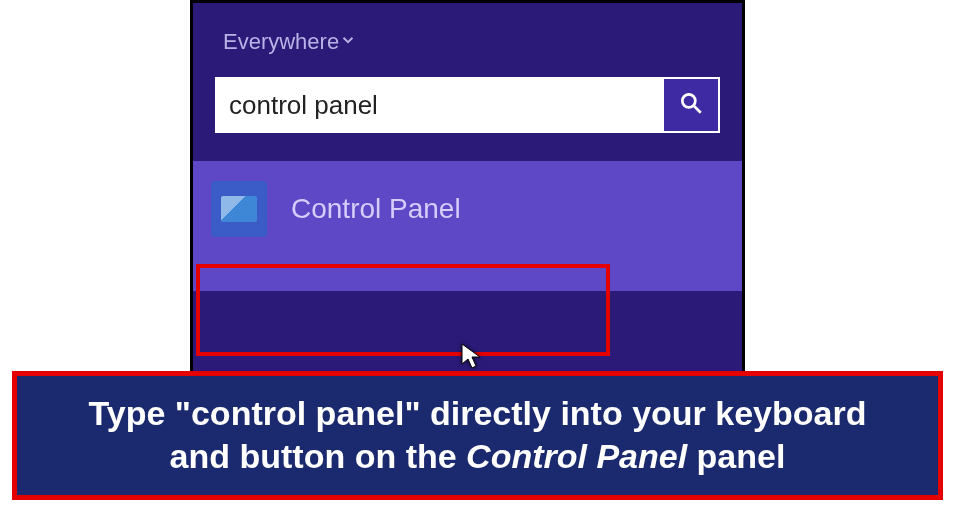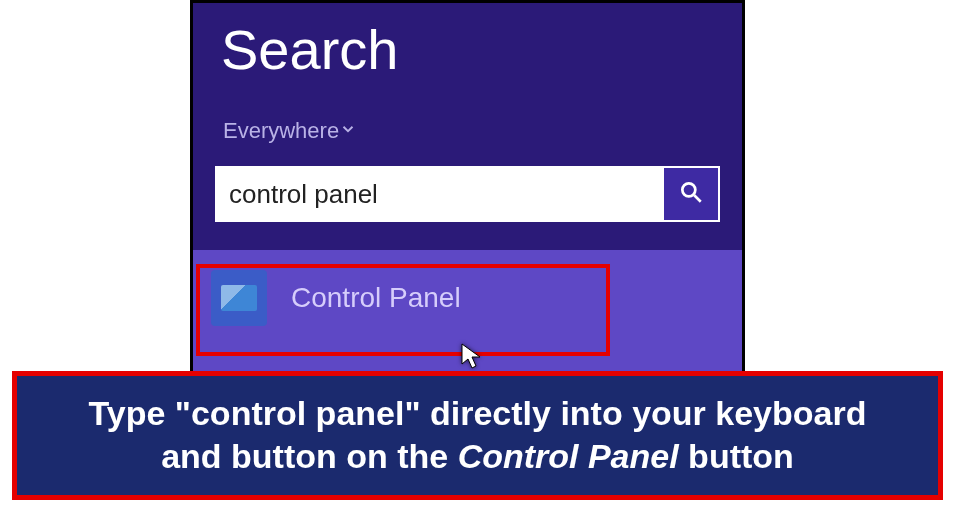--- a/index.html
+++ b/index.html
@@ -127,21 +127,20 @@
     font-size: 34px;
     font-weight: 700;
     line-height: 1.25;
   }
   .instruction-banner em { font-style: italic; font-weight: 700; }
 </style>
 </head>
 <body>
 
 <div class="search-panel">
-  <div class="search-title">Search</div>
 
   <div class="scope-row">
     <span>Everywhere</span>
     <span class="chev">
       <svg viewBox="0 0 24 24" width="18" height="18">
           <path d="M6 9l6 6 6-6" fill="none" stroke="#b9b2e6" stroke-width="2.5"></path>
         </svg>
     </span>
   </div>
 
@@ -169,15 +168,15 @@
 
 <div class="cursor">
   <svg viewBox="0 0 24 28">
     <path d="M2 2 L2 22 L8 17 L12 26 L16 24 L12 15 L20 15 Z" fill="#fff" stroke="#000" stroke-width="1"></path>
   </svg>
 </div>
 
 <div class="instruction-banner">
   <div>Type "control panel" directly into your keyboard</div>
   <div>
-    <span>and button on the </span><em>Control Panel</em><span> button</span>
+    <span>and button on the </span><em>Control Panel</em><span> panel</span>
   </div>
 </div>
 
 </body></html>

